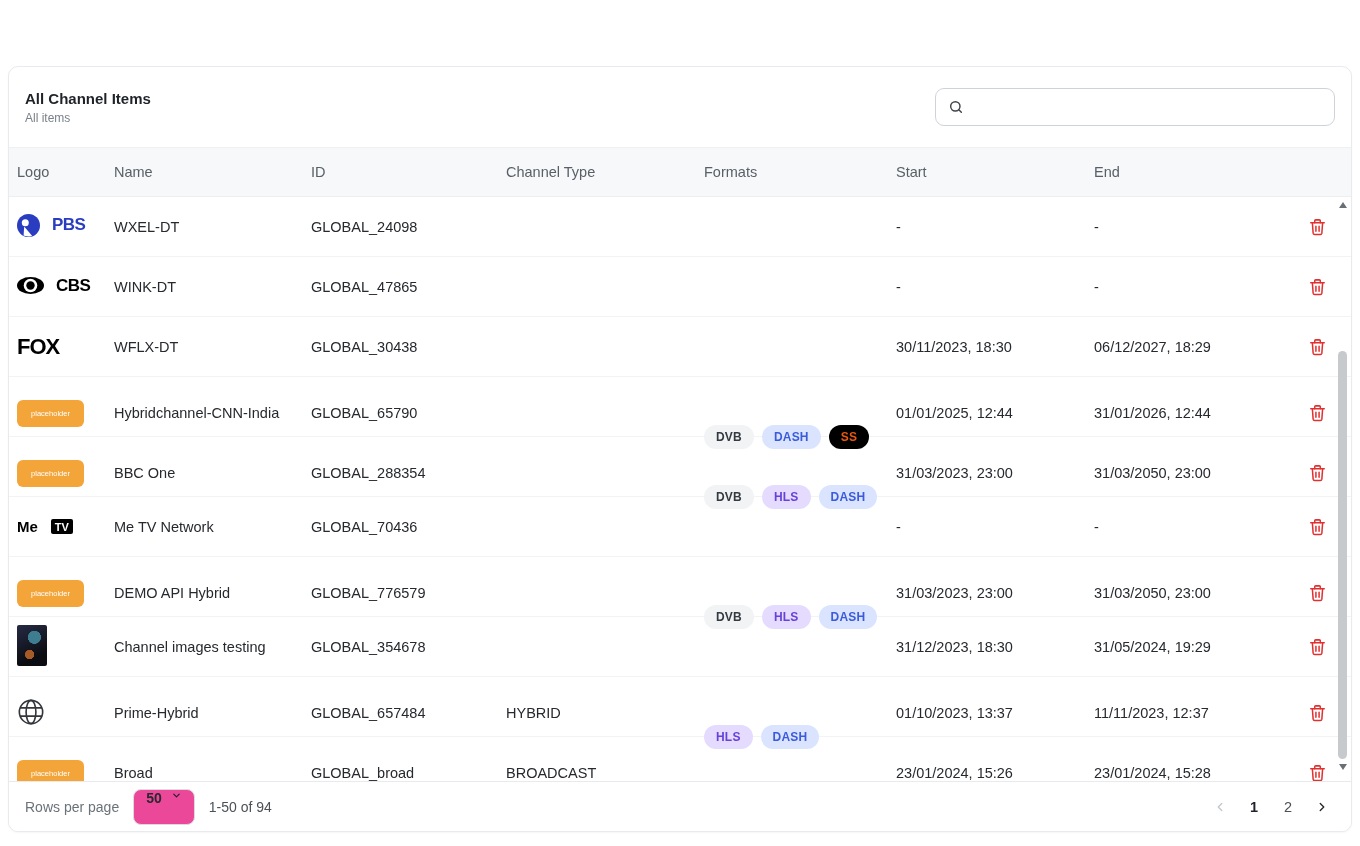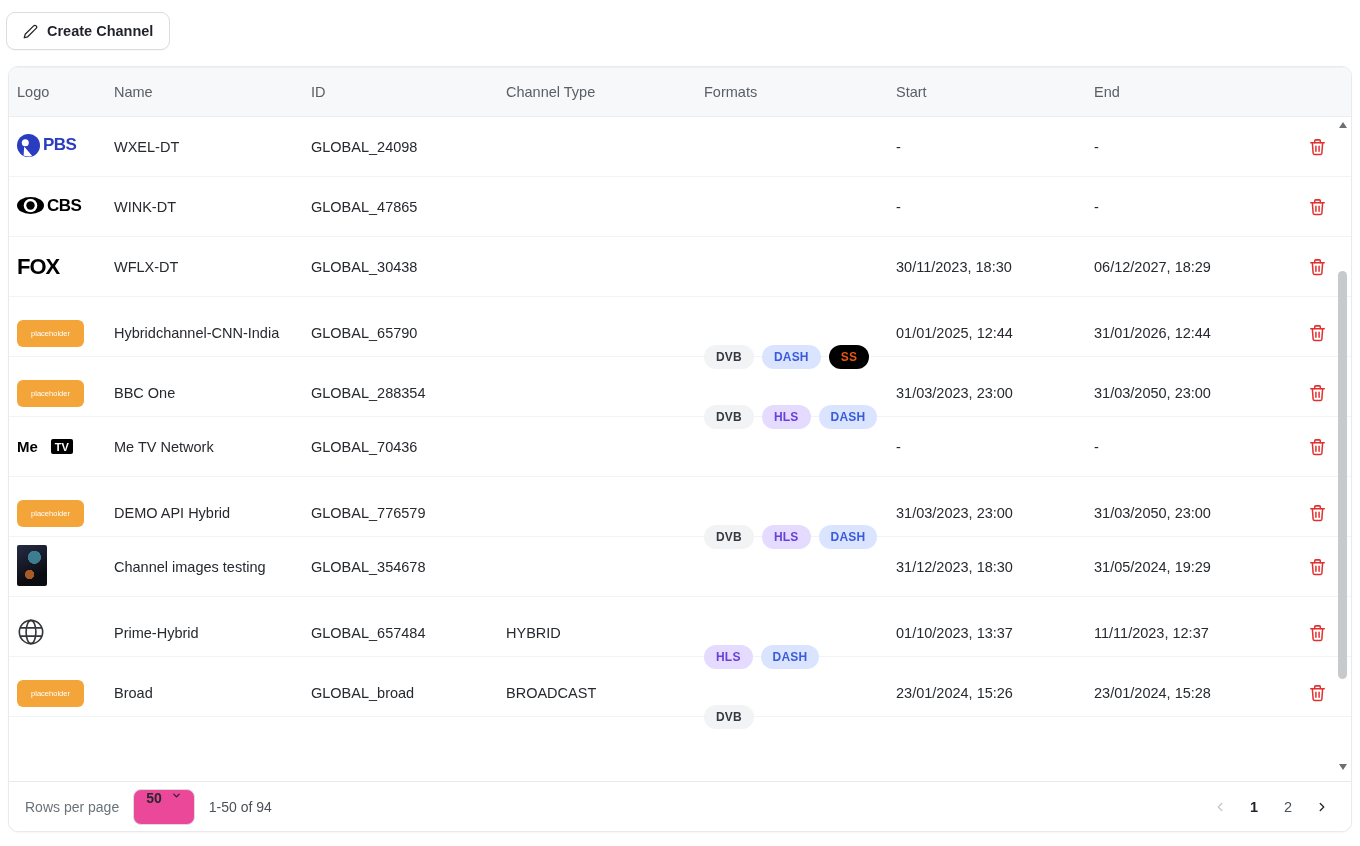--- a/index.html
+++ b/index.html
@@ -46,21 +46,21 @@
   }
   .tbody-wrap { position: relative; flex: 1 1 auto; overflow: hidden; }
   .tbody { height: 100%; overflow: hidden; }
   .trow { height: 60px; border-bottom: 1px solid #f1f3f5; font-size: 14.5px; color: #26292e; background: #fff; }
   .td { white-space: nowrap; overflow: hidden; }
   .badges { display: flex; gap: 8px; overflow: visible; margin-top: 48px; }
   .badge { display: inline-flex; align-items: center; height: 24px; padding: 0 12px; border-radius: 12px; font-size: 12px; font-weight: 700; letter-spacing: 0.2px; }
   .actions { display: flex; justify-content: center; }
   .del-btn { background: none; border: none; cursor: pointer; display: inline-flex; padding: 4px; }
   
-  .logo { display: inline-flex; align-items: center; gap: 3px; }
+  .logo { display: inline-flex; align-items: center; gap: 12px; }
   .logo.pbs b { color: #2a3cc0; font-size: 17px; font-weight: 800; letter-spacing: -0.5px; }
   .logo.cbs b { color: #000; font-size: 17px; font-weight: 800; letter-spacing: -0.5px; }
   .logo-fox { font-size: 22px; font-weight: 800; letter-spacing: -1px; color: #000; }
   .logo-ph {
     width: 67px; height: 27px; background: #f3a53a; border-radius: 6px;
     color: #fff; font-size: 7.5px; display: flex; align-items: center; justify-content: center;
   }
   .logo-metv { display: inline-flex; align-items: center; font-weight: 800; }
   .logo-metv .me { font-size: 15px; color: #000; }
   .logo-metv .tv { background: #000; color: #fff; font-size: 11px; padding: 1.5px 4px; border-radius: 2px; margin-left: 13px; }
@@ -89,31 +89,38 @@
   }
   .range { font-size: 14px; color: #4b5156; }
   .foot-right { display: flex; align-items: center; gap: 8px; }
   .pg { background: none; border: none; font-size: 14.5px; color: #4b5156; width: 26px; height: 26px; display: inline-flex; align-items: center; justify-content: center; cursor: pointer; font-family: inherit; }
   .pg.current { font-weight: 700; color: #1f2329; }
 </style>
 </head>
 <body>
 
 <header class="topbar">
-  <button class="create-btn">
-    <span style="display:inline-flex;">
-      <svg width="15" height="15" viewBox="0 0 24 24" fill="none" stroke="#1f2329" stroke-width="2" stroke-linecap="round" stroke-linejoin="round">
-          <path d="M17 3a2.8 2.8 0 0 1 4 4L7.5 20.5 2 22l1.5-5.5Z"></path>
-        </svg>
-    </span>
-    <span>Create Channel</span>
-  </button>
 </header>
 
 <section class="card">
+  <div class="card-head">
+    <div>
+      <div class="panel-title">All Channel Items</div>
+      <div class="panel-subtitle">All items</div>
+    </div>
+    <label class="search">
+      <span style="display:inline-flex;">
+        <svg width="16" height="16" viewBox="0 0 24 24" fill="none" stroke="#3f454b" stroke-width="2.2" stroke-linecap="round">
+            <circle cx="11" cy="11" r="7"></circle>
+            <path d="M20 20l-3.8-3.8"></path>
+          </svg>
+      </span>
+      <input placeholder="" style="">
+    </label>
+  </div>
 
   <div class="thead">
     <div class="th">Logo</div>
     <div class="th">Name</div>
     <div class="th">ID</div>
     <div class="th">Channel Type</div>
     <div class="th">Formats</div>
     <div class="th">Start</div>
     <div class="th">End</div>
     <div class="th"></div>

